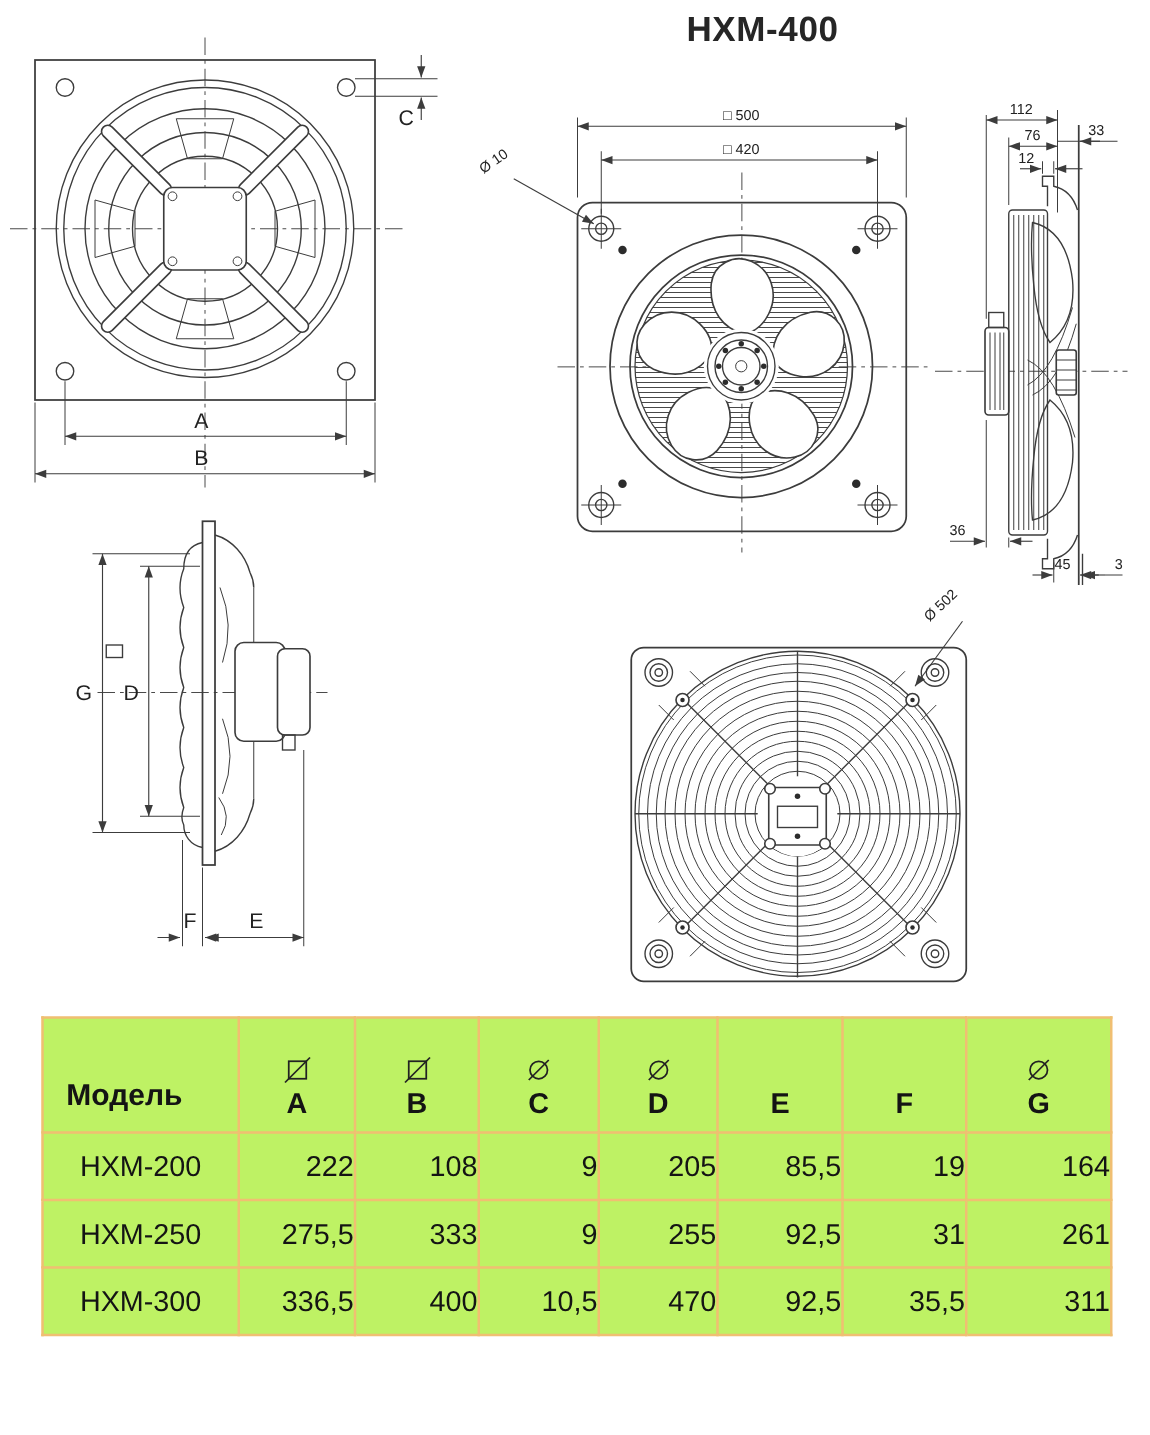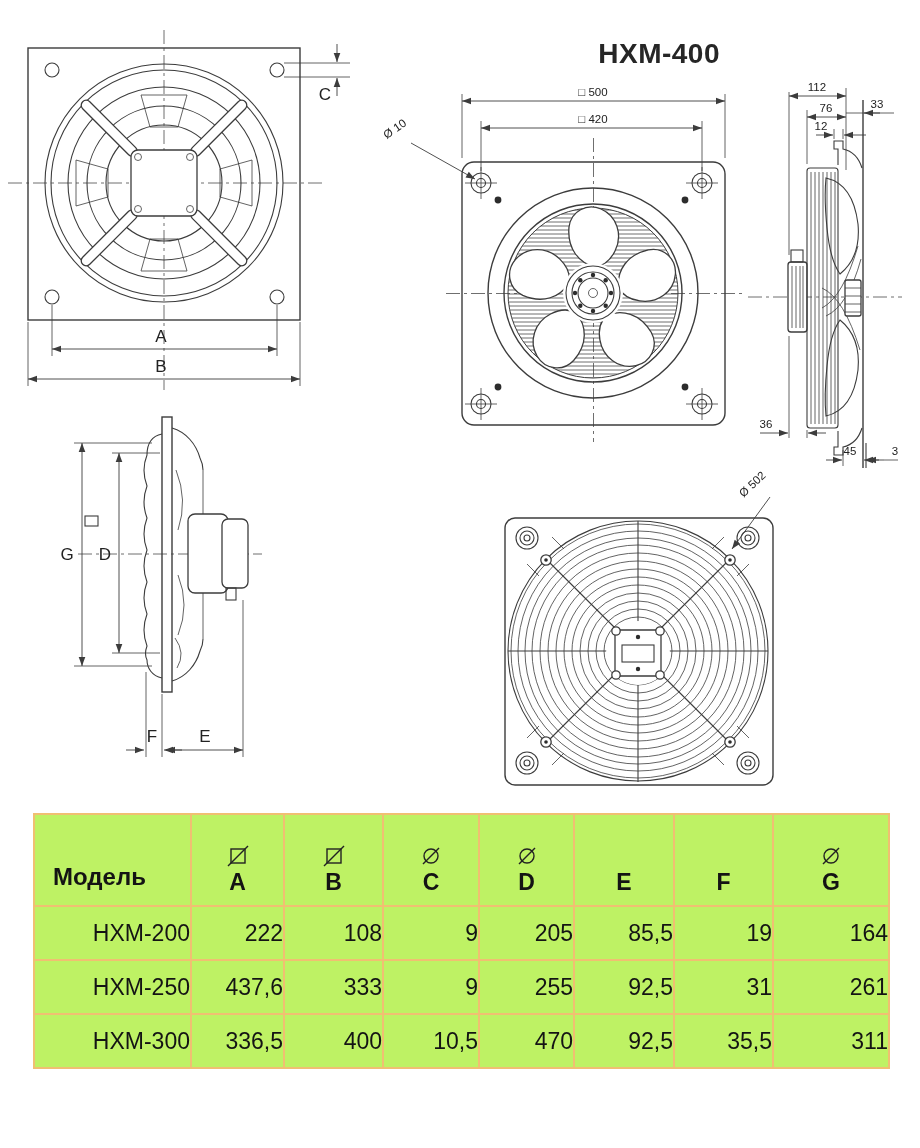--- a/index.html
+++ b/index.html
@@ -1,18 +1,18 @@
 <!DOCTYPE html>
 <html><head>
 <meta charset="utf-8">
 <style>
   * { margin:0; padding:0; box-sizing:border-box; }
   body { background:#fff; font-family:"Liberation Sans", sans-serif; }
   .stage { position:relative; width:920px; height:1148px; background:#ffffff; overflow:hidden; }
-  .title { position:absolute; left:500px; top:38px; width:220px; text-align:right;
+  .title { position:absolute; left:500px; top:8px; width:220px; text-align:center;
            font-size:28px; font-weight:600; letter-spacing:0.5px; color:#262626; }
   .drawings { position:absolute; left:0; top:0; }
 
   
   .ln  { fill:none; stroke:#3c3c3c; stroke-width:1.4; }
   .lnm { fill:none; stroke:#3c3c3c; stroke-width:1.1; }
   .lnt { fill:none; stroke:#3c3c3c; stroke-width:0.8; }
   .lnw { fill:#ffffff; stroke:#3c3c3c; stroke-width:1.3; }
   .cl  { fill:none; stroke:#4a4a4a; stroke-width:0.8; stroke-dasharray:14 4 3 4; }
   .ext { stroke:#3c3c3c; stroke-width:0.8; }
@@ -22,21 +22,21 @@
   .dt  { font-family:"Liberation Sans",sans-serif; font-size:11.5px; fill:#222; text-anchor:middle; }
   .dl  { font-family:"Liberation Sans",sans-serif; font-size:17px; fill:#222; text-anchor:middle; }
 
   
   .spec-table { position:absolute; left:33px; top:813px; width:855px;
                 border-collapse:collapse; table-layout:fixed; color:#141414; }
   .spec-table td, .spec-table th { border:2px solid #f0bf72; background:#bef264; }
   .spec-table thead tr { height:92px; }
   .spec-table tbody tr { height:54px; }
   .spec-table td { font-size:23px; text-align:right; vertical-align:middle; font-weight:400; }
-  td.model-cell { text-align:right; }
+  td.model-cell { text-align:center; }
   th.model-h { text-align:left; vertical-align:bottom; padding:0 0 14px 18px;
                font-size:24px; font-weight:700; }
   .hcell { display:flex; flex-direction:column; justify-content:flex-end; align-items:center;
            height:88px; padding-bottom:10px; gap:3px; }
   .hletter { font-size:23px; font-weight:700; line-height:1; }
   .sym svg { display:block; }
 </style>
 </head>
 <body>
 
@@ -457,21 +457,21 @@
         <td>222</td>
         <td>108</td>
         <td>9</td>
         <td>205</td>
         <td>85,5</td>
         <td>19</td>
         <td>164</td>
       </tr>
       <tr>
         <td class="model-cell">HXM-250</td>
-        <td>437,6</td>
+        <td>275,5</td>
         <td>333</td>
         <td>9</td>
         <td>255</td>
         <td>92,5</td>
         <td>31</td>
         <td>261</td>
       </tr>
       <tr>
         <td class="model-cell">HXM-300</td>
         <td>336,5</td>

